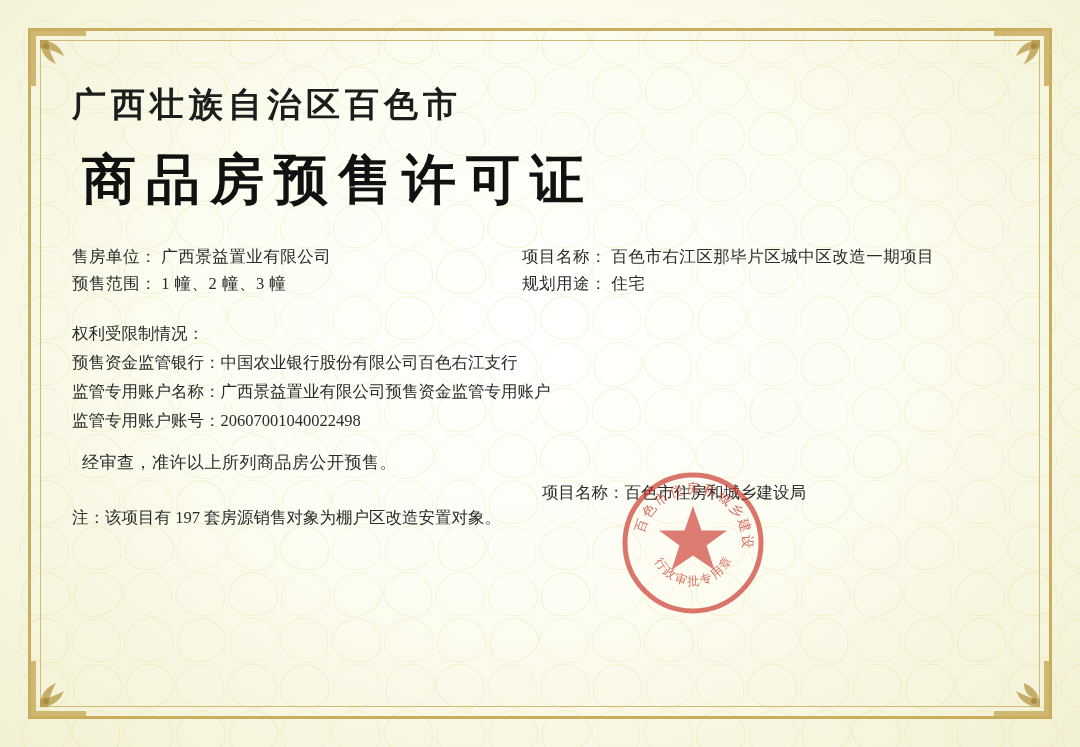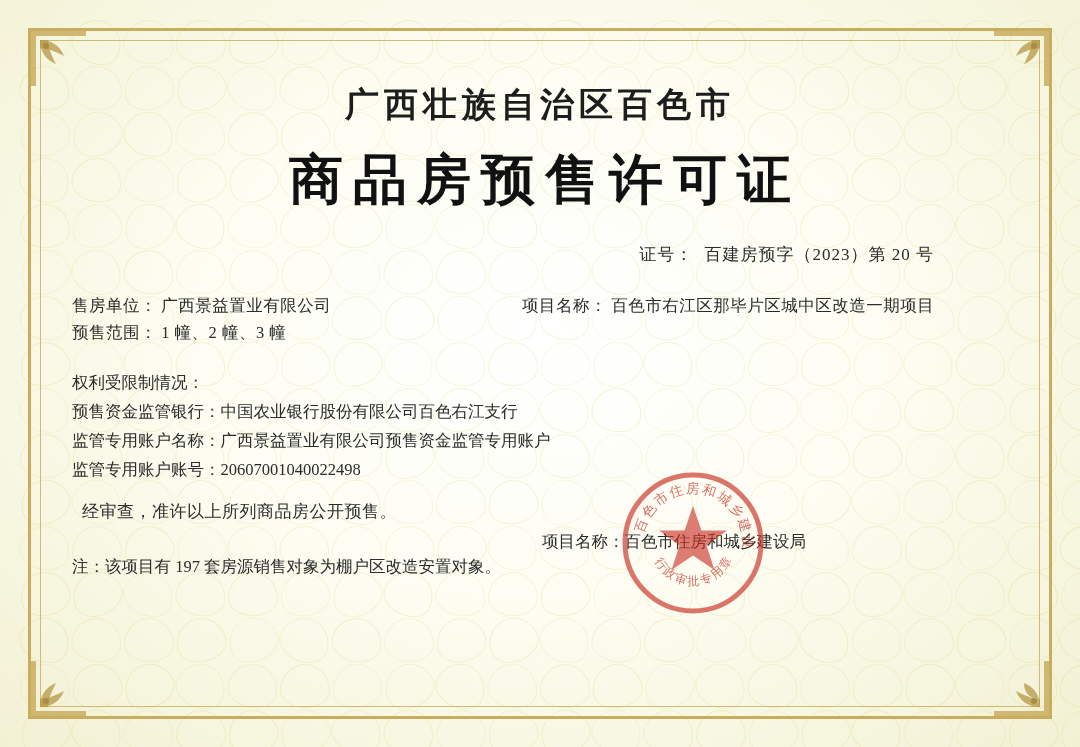--- a/index.html
+++ b/index.html
@@ -61,21 +61,21 @@
   .corner.tr { right: 26px; top: 26px;  transform: scaleX(-1); }
   .corner.bl { left: 26px;  bottom: 26px; transform: scaleY(-1); }
   .corner.br { right: 26px; bottom: 26px; transform: scale(-1,-1); }
 
   
   .content {
     position: absolute;
     left: 72px; right: 72px; top: 62px; bottom: 58px;
   }
 
-  .title-region { text-align: center; }
+  .title-region { text-align: left; }
   .title-main {
     font-family: "Liberation Serif", "DejaVu Serif", serif;
     font-size: 34px;
     font-weight: bold;
     letter-spacing: 5px;
     color: #1d1d1d;
     margin-top: 20px;
   }
   .title-big {
     font-family: "Liberation Serif", "DejaVu Serif", serif;
@@ -529,41 +529,41 @@
     </svg>
   </div>
 
   <div class="content">
 
     <div class="title-region">
       <div class="title-main">广西壮族自治区百色市</div>
       <div class="title-big">商品房预售许可证</div>
     </div>
 
-    <div class="cert-no">
-      <span class="label">证号：</span>
-      <span class="val">百建房预字（2023）第 20 号</span>
-    </div>
 
     <div class="row2">
       <div class="col-left">
         <div class="field">
           <span class="lbl">售房单位：</span>
           <span class="val">广西景益置业有限公司</span>
         </div>
         <div class="field">
           <span class="lbl">预售范围：</span>
           <span class="val">1 幢、2 幢、3 幢</span>
         </div>
       </div>
       <div class="col-right">
         <div class="field">
           <span class="lbl">项目名称：</span>
           <span class="val">百色市右江区那毕片区城中区改造一期项目</span>
         </div>
+        <div class="field">
+          <span class="lbl">规划用途：</span>
+          <span class="val">住宅</span>
+        </div>
       </div>
     </div>
 
 
     <div class="block">
       <div>权利受限制情况：</div>
       <div>
         <span>预售资金监管银行：</span><span>中国农业银行股份有限公司百色右江支行</span>
       </div>
       <div>

